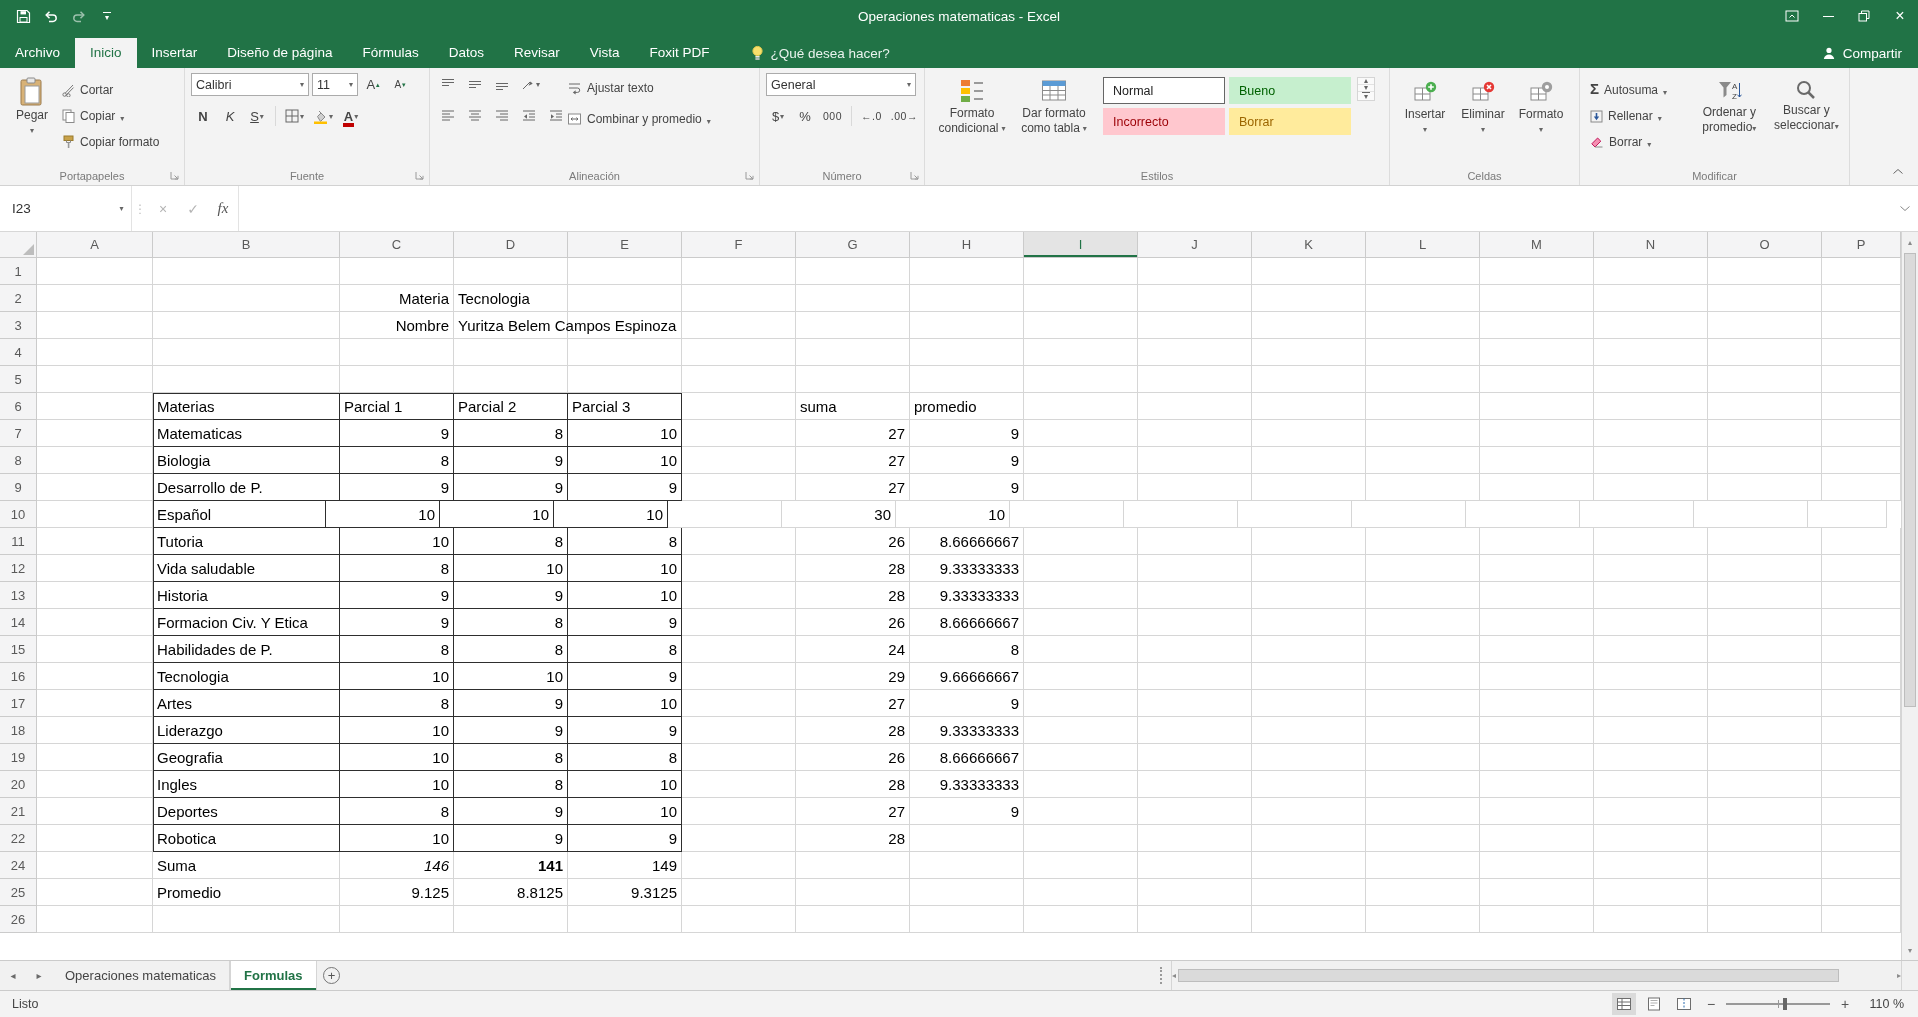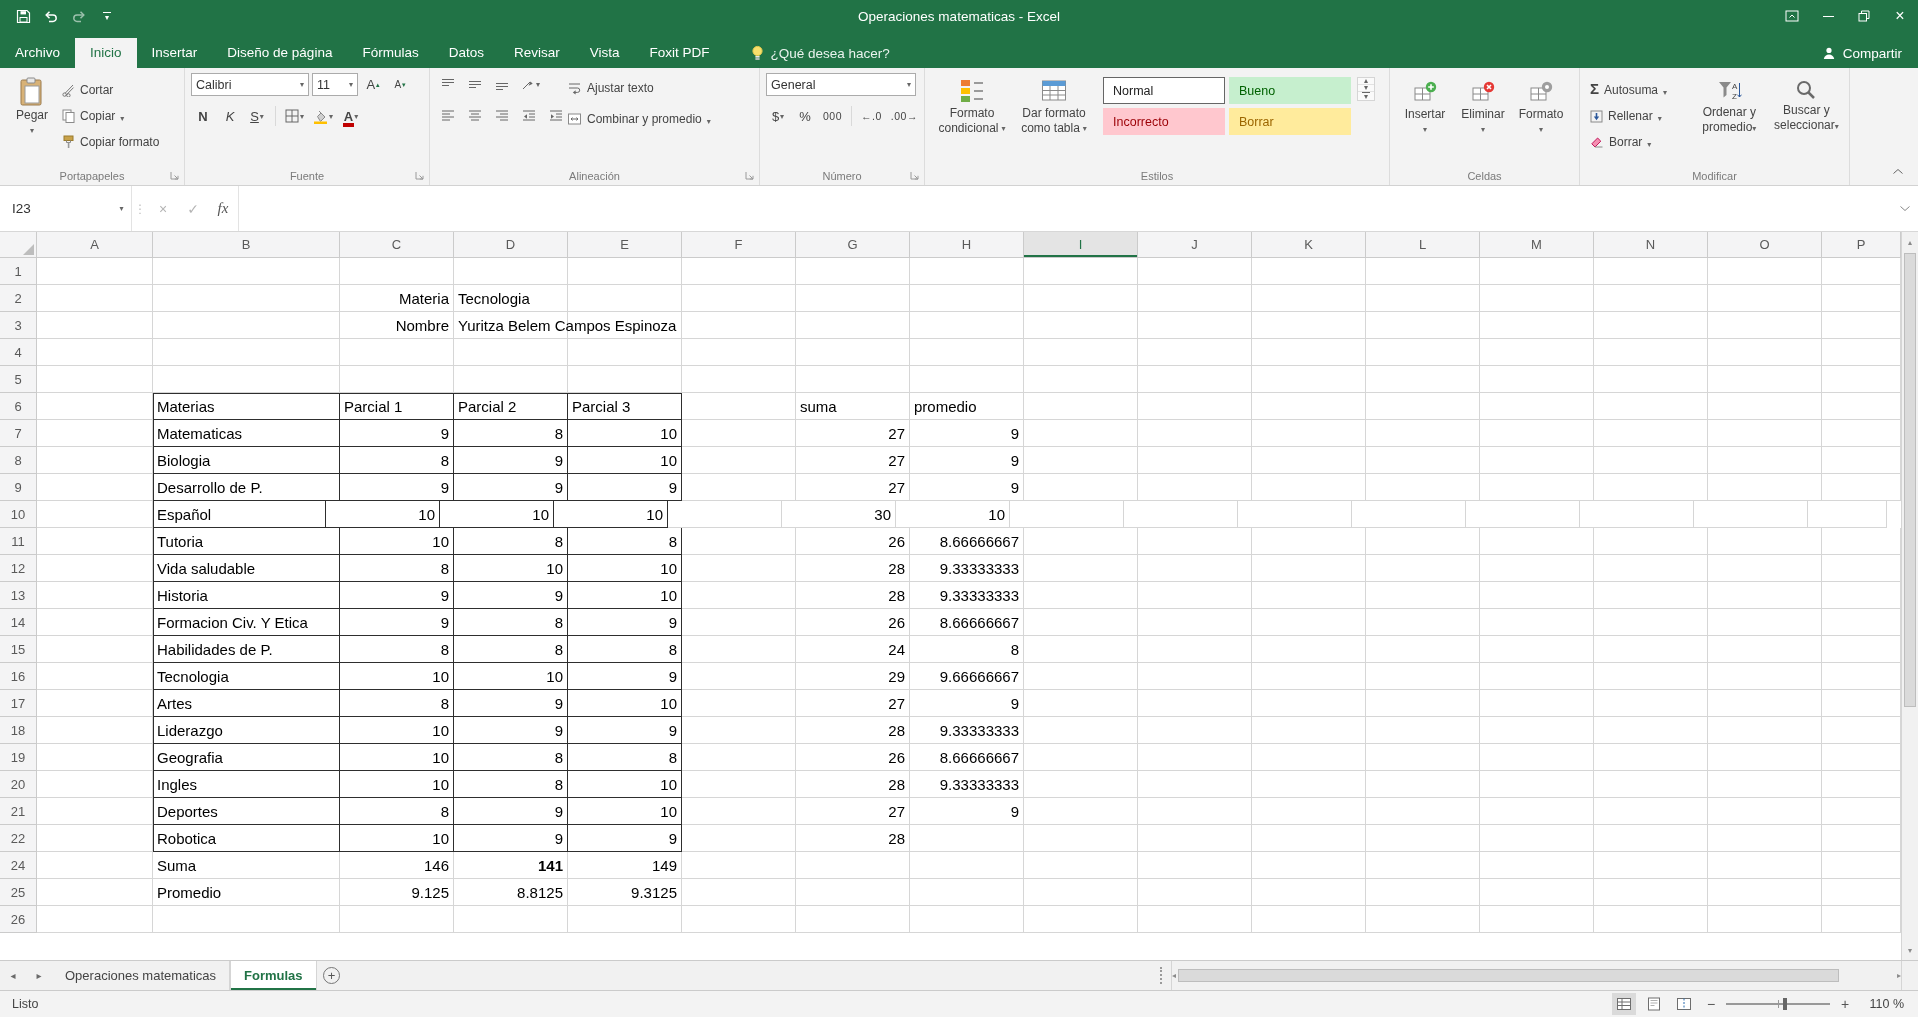--- a/index.html
+++ b/index.html
@@ -1107,21 +1107,21 @@
             <div class="cell" style="width: 114px;"></div>
             <div class="cell" style="width: 114px;"></div>
             <div class="cell" style="width: 114px;"></div>
             <div class="cell" style="width: 114px;"></div>
             <div class="cell" style="width: 79px;"></div>
           </div>
           <div class="grow">
             <div class="rhead">24</div>
             <div class="cell" style="width: 116px;"></div>
             <div class="cell" style="width: 187px;">Suma</div>
-            <div class="cell num" style="width: 114px;">146</div>
+            <div class="cell num" style="width: 114px; font-style: italic;">146</div>
             <div class="cell num" style="width: 114px; font-weight: bold;">141</div>
             <div class="cell num" style="width: 114px;">149</div>
             <div class="cell" style="width: 114px;"></div>
             <div class="cell" style="width: 114px;"></div>
             <div class="cell" style="width: 114px;"></div>
             <div class="cell" style="width: 114px;"></div>
             <div class="cell" style="width: 114px;"></div>
             <div class="cell" style="width: 114px;"></div>
             <div class="cell" style="width: 114px;"></div>
             <div class="cell" style="width: 114px;"></div>

